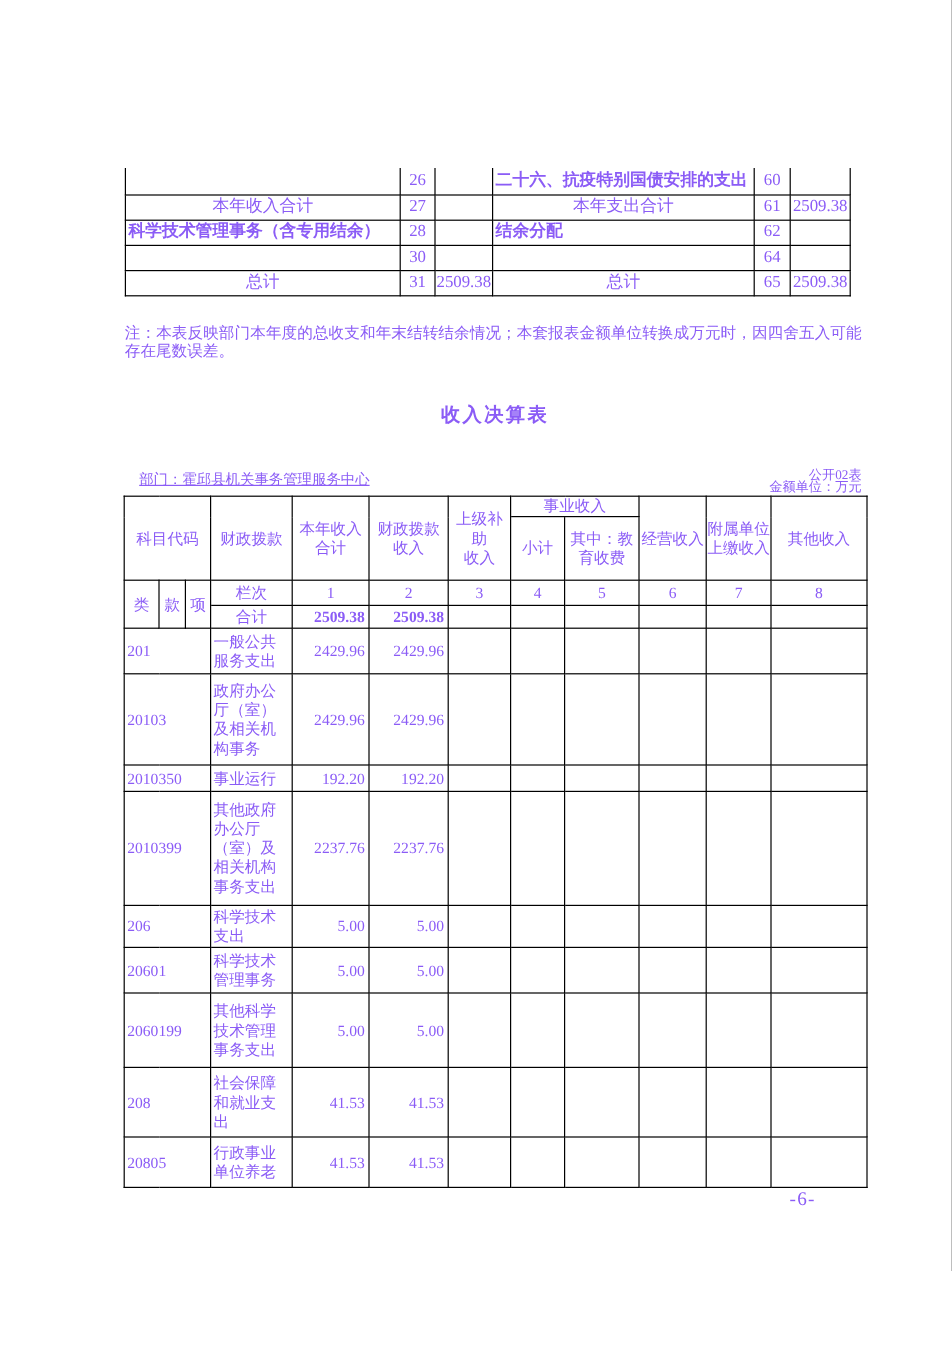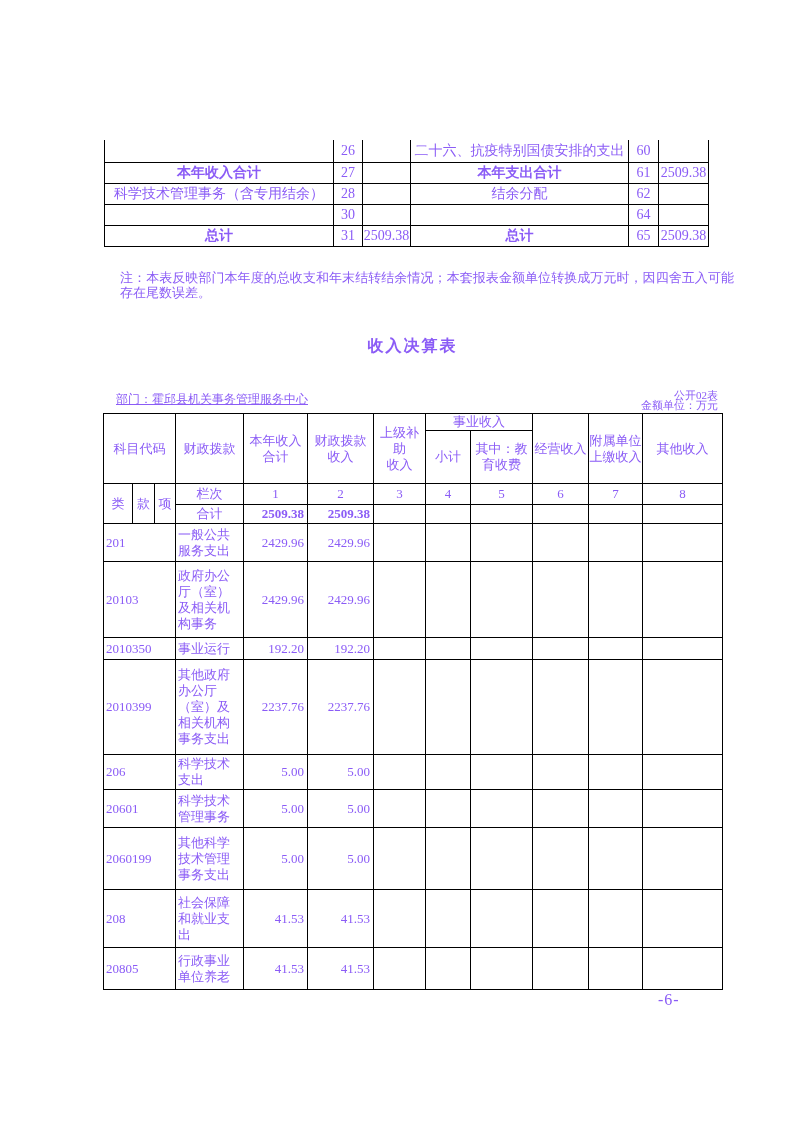--- a/index.html
+++ b/index.html
@@ -9,29 +9,29 @@
     margin:0 auto; overflow:hidden; color:#8b5cf6;
     font-family:"Liberation Serif","DejaVu Serif",serif;
   }
   table { border-collapse:collapse; table-layout:fixed; }
   td { border:1px solid #000; vertical-align:middle; overflow:hidden; }
 
   
   .top-table { position:absolute; left:104px; top:140px; }
   .top-table td { font-size:14px; line-height:16px; padding:0 2px; }
   .top-table tr.first td { border-top:none; }
-  .top-table td.lbl { text-align:center; }
+  .top-table td.lbl { text-align:left;font-weight:bold; }
   .top-table td.num { text-align:center; padding:0; }
   .top-table td.amt { text-align:center; padding:0; }
-  .top-table td.bold-c { font-weight:bold; text-align:center; }
+  .top-table td.bold-c { font-weight:normal; text-align:center; }
   .top-table tr { height:21px; }
   .top-table tr.first { height:22px; }
 
   
-  .note { position:absolute; left:120px; top:270px; width:614px;
+  .note { position:absolute; left:104px; top:270px; width:614px;
           font-size:13px; line-height:15px; text-align:justify; }
 
   
   .title { position:absolute; left:103px; top:336px; width:619px; text-align:center;
            font-family:"Liberation Sans","DejaVu Sans",sans-serif;
            font-weight:bold; font-size:16px; letter-spacing:2px; }
   .doc-label { position:absolute; top:388px; right:75px; font-size:11px; }
   .dept { position:absolute; left:116px; top:391px; font-size:12px;text-decoration:underline; }
   .unit { position:absolute; top:398px; right:75px; font-size:11px; }
 

